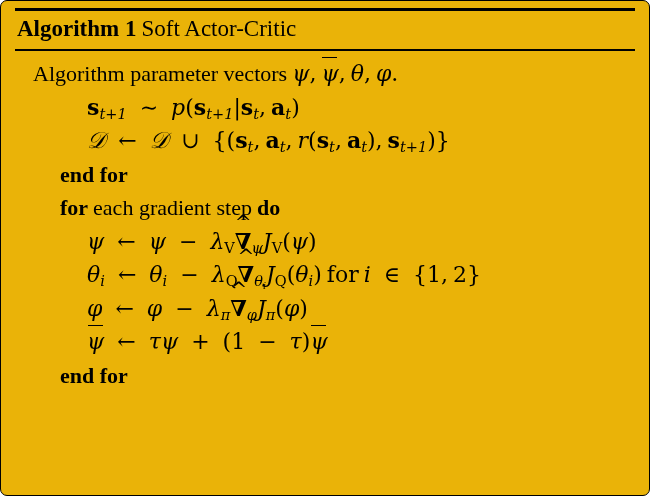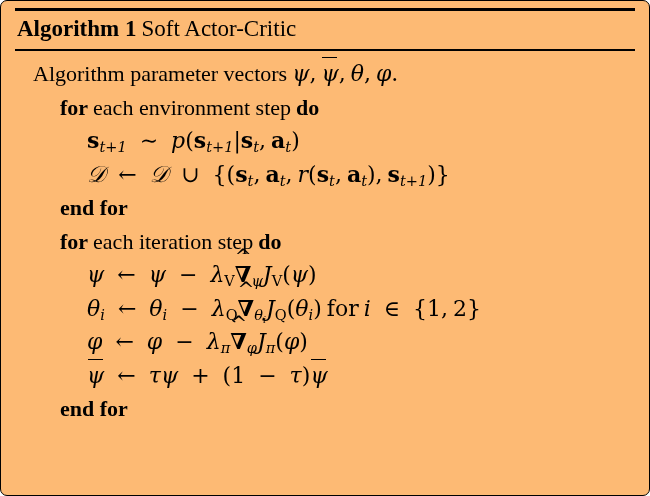--- a/index.html
+++ b/index.html
@@ -15,21 +15,21 @@
     overflow: hidden;
   }
 
   #algorithm-frame {
     position: relative;
     box-sizing: border-box;
     width: 650px;
     height: 496px;
     border: 1px solid #000000;
     border-radius: 7px;
-    background: #fdba74;
+    background: #eab308;
     padding: 0 14px;
   }
 
   .rule-thick {
     height: 0;
     border-top: 3px solid #000000;
     margin: 7px 0 0 0;
   }
   .rule-mid {
     height: 0;
@@ -150,39 +150,36 @@
 
   <div class="rule-mid"></div>
 
   <div id="algorithm-body">
 
     <div class="line indent-1">
       <span class="rm">Algorithm parameter vectors</span><span class="spacer"></span><span class="math"><span>ψ</span><span class="op tight">,</span><span class="spacer"></span><span class="ovl"><span>ψ</span></span><span class="op tight">,</span><span class="spacer"></span><span>θ</span><span class="op tight">,</span><span class="spacer"></span><span>φ</span><span class="up">.</span></span>
     </div>
 
 
-    <div class="line indent-2">
-      <span class="kw">for</span><span class="spacer"></span><span class="rm">each environment step</span><span class="spacer"></span><span class="kw">do</span>
-    </div>
 
 
     <div class="line indent-3 math">
       <span class="bf">s</span><sub>t+1</sub><span class="op">&nbsp;</span><span class="op">∼</span><span class="op">&nbsp;</span><span>p</span><span class="up">(</span><span class="bf">s</span><sub>t+1</sub><span class="up">|</span><span class="bf">s</span><sub>t</sub><span class="up">,</span><span class="spacer"></span><span class="bf">a</span><sub>t</sub><span class="up">)</span>
     </div>
 
     <div class="line indent-3 math">
       <span class="cal">𝒟</span><span class="op">&nbsp;</span><span class="op">←</span><span class="op">&nbsp;</span><span class="cal">𝒟</span><span class="op">&nbsp;</span><span class="op">∪</span><span class="op">&nbsp;</span><span class="up">{(</span><span class="bf">s</span><sub>t</sub><span class="up">,</span><span class="spacer"></span><span class="bf">a</span><sub>t</sub><span class="up">,</span><span class="spacer"></span><span>r</span><span class="up">(</span><span class="bf">s</span><sub>t</sub><span class="up">,</span><span class="spacer"></span><span class="bf">a</span><sub>t</sub><span class="up">)</span><span class="up">,</span><span class="spacer"></span><span class="bf">s</span><sub>t+1</sub><span class="up">)}</span>
     </div>
 
     <div class="line indent-2">
       <span class="kw">end for</span>
     </div>
 
     <div class="line indent-2">
-      <span class="kw">for</span><span class="spacer"></span><span class="rm">each iteration step</span><span class="spacer"></span><span class="kw">do</span>
+      <span class="kw">for</span><span class="spacer"></span><span class="rm">each gradient step</span><span class="spacer"></span><span class="kw">do</span>
     </div>
 
     <div class="line indent-3 math">
       <span>ψ</span><span class="op">&nbsp;</span><span class="op">←</span><span class="op">&nbsp;</span><span>ψ</span><span class="op">&nbsp;</span><span class="op">−</span><span class="op">&nbsp;</span><span>λ</span><sub class="sub-up">V</sub><span class="hatted"><span class="bf">∇</span></span><sub>ψ</sub><span>J</span><sub class="sub-up">V</sub><span class="up">(</span><span>ψ</span><span class="up">)</span>
     </div>
 
     <div class="line indent-3 math">
       <span>θ</span><sub>i</sub><span class="op">&nbsp;</span><span class="op">←</span><span class="op">&nbsp;</span><span>θ</span><sub>i</sub><span class="op">&nbsp;</span><span class="op">−</span><span class="op">&nbsp;</span><span>λ</span><sub class="sub-up">Q</sub><span class="hatted"><span class="bf">∇</span></span><sub><span>θ</span><sub>i</sub></sub><span>J</span><sub class="sub-up">Q</sub><span class="up">(</span><span>θ</span><sub>i</sub><span class="up">)</span><span class="spacer"></span><span class="up rm">for</span><span class="spacer"></span><span>i</span><span class="op">&nbsp;</span><span class="op">∈</span><span class="op">&nbsp;</span><span class="up">{</span><span class="up">1</span><span class="up">,</span><span class="spacer"></span><span class="up">2</span><span class="up">}</span>
     </div>
 

